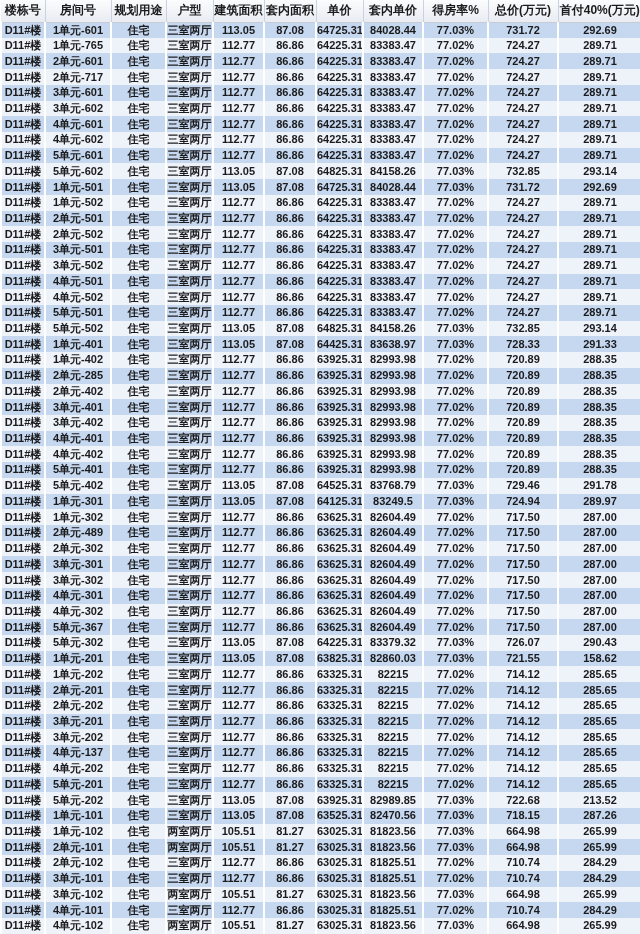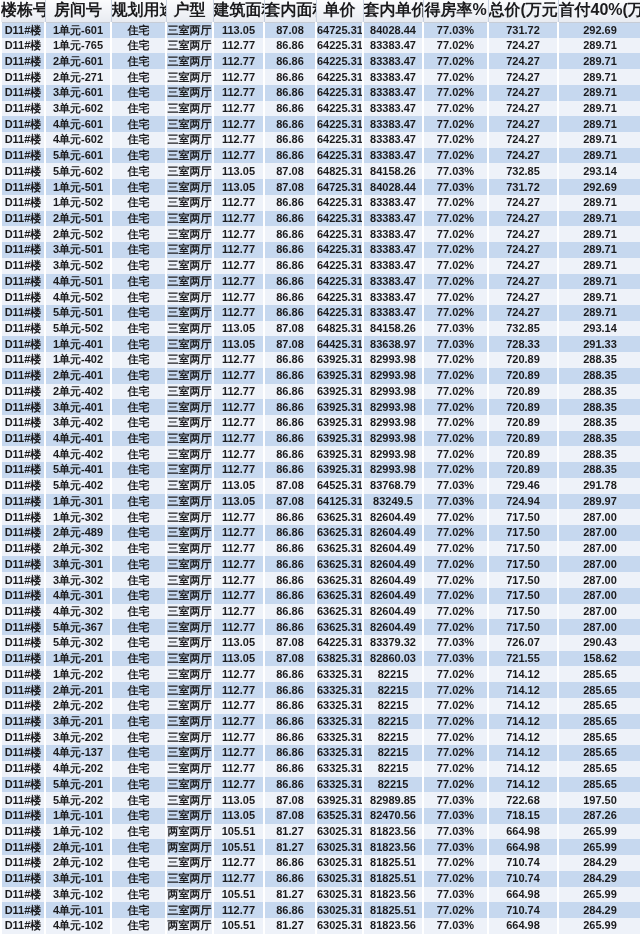--- a/index.html
+++ b/index.html
@@ -10,21 +10,21 @@
     font-family: "Liberation Sans", "DejaVu Sans", sans-serif;
   }
   .price-table {
     width: 640px; height: 934px;
     border-collapse: collapse;
     table-layout: fixed;
   }
   thead th {
     height: 22px;
     background: linear-gradient(180deg, var(--header-top, #fbfcfd) 0%, var(--header-bottom, #e8ebf1) 100%);
-    font-size: 16px;
+    font-size: 12px;
     font-weight: bold;
     color: var(--text, #1b1b1d);
     text-align: center;
     vertical-align: middle;
     border-right: 1px solid var(--header-sep, #c9d2e0);
     border-bottom: 1px solid var(--header-border, #c6ccd6);
     white-space: nowrap;
     overflow: hidden;
     padding: 0;
   }
@@ -114,21 +114,21 @@
         <td>112.77</td>
         <td>86.86</td>
         <td>64225.31</td>
         <td>83383.47</td>
         <td>77.02%</td>
         <td>724.27</td>
         <td>289.71</td>
       </tr>
       <tr>
         <td>D11#楼</td>
-        <td>2单元-271</td>
+        <td>2单元-717</td>
         <td>住宅</td>
         <td>三室两厅</td>
         <td>112.77</td>
         <td>86.86</td>
         <td>64225.31</td>
         <td>83383.47</td>
         <td>77.02%</td>
         <td>724.27</td>
         <td>289.71</td>
       </tr>
@@ -361,21 +361,21 @@
         <td>112.77</td>
         <td>86.86</td>
         <td>63925.31</td>
         <td>82993.98</td>
         <td>77.02%</td>
         <td>720.89</td>
         <td>288.35</td>
       </tr>
       <tr>
         <td>D11#楼</td>
-        <td>2单元-401</td>
+        <td>2单元-285</td>
         <td>住宅</td>
         <td>三室两厅</td>
         <td>112.77</td>
         <td>86.86</td>
         <td>63925.31</td>
         <td>82993.98</td>
         <td>77.02%</td>
         <td>720.89</td>
         <td>288.35</td>
       </tr>
@@ -721,21 +721,21 @@
         <td>D11#楼</td>
         <td>5单元-202</td>
         <td>住宅</td>
         <td>三室两厅</td>
         <td>113.05</td>
         <td>87.08</td>
         <td>63925.31</td>
         <td>82989.85</td>
         <td>77.03%</td>
         <td>722.68</td>
-        <td>197.50</td>
+        <td>213.52</td>
       </tr>
       <tr>
         <td>D11#楼</td>
         <td>1单元-101</td>
         <td>住宅</td>
         <td>三室两厅</td>
         <td>113.05</td>
         <td>87.08</td>
         <td>63525.31</td>
         <td>82470.56</td>

